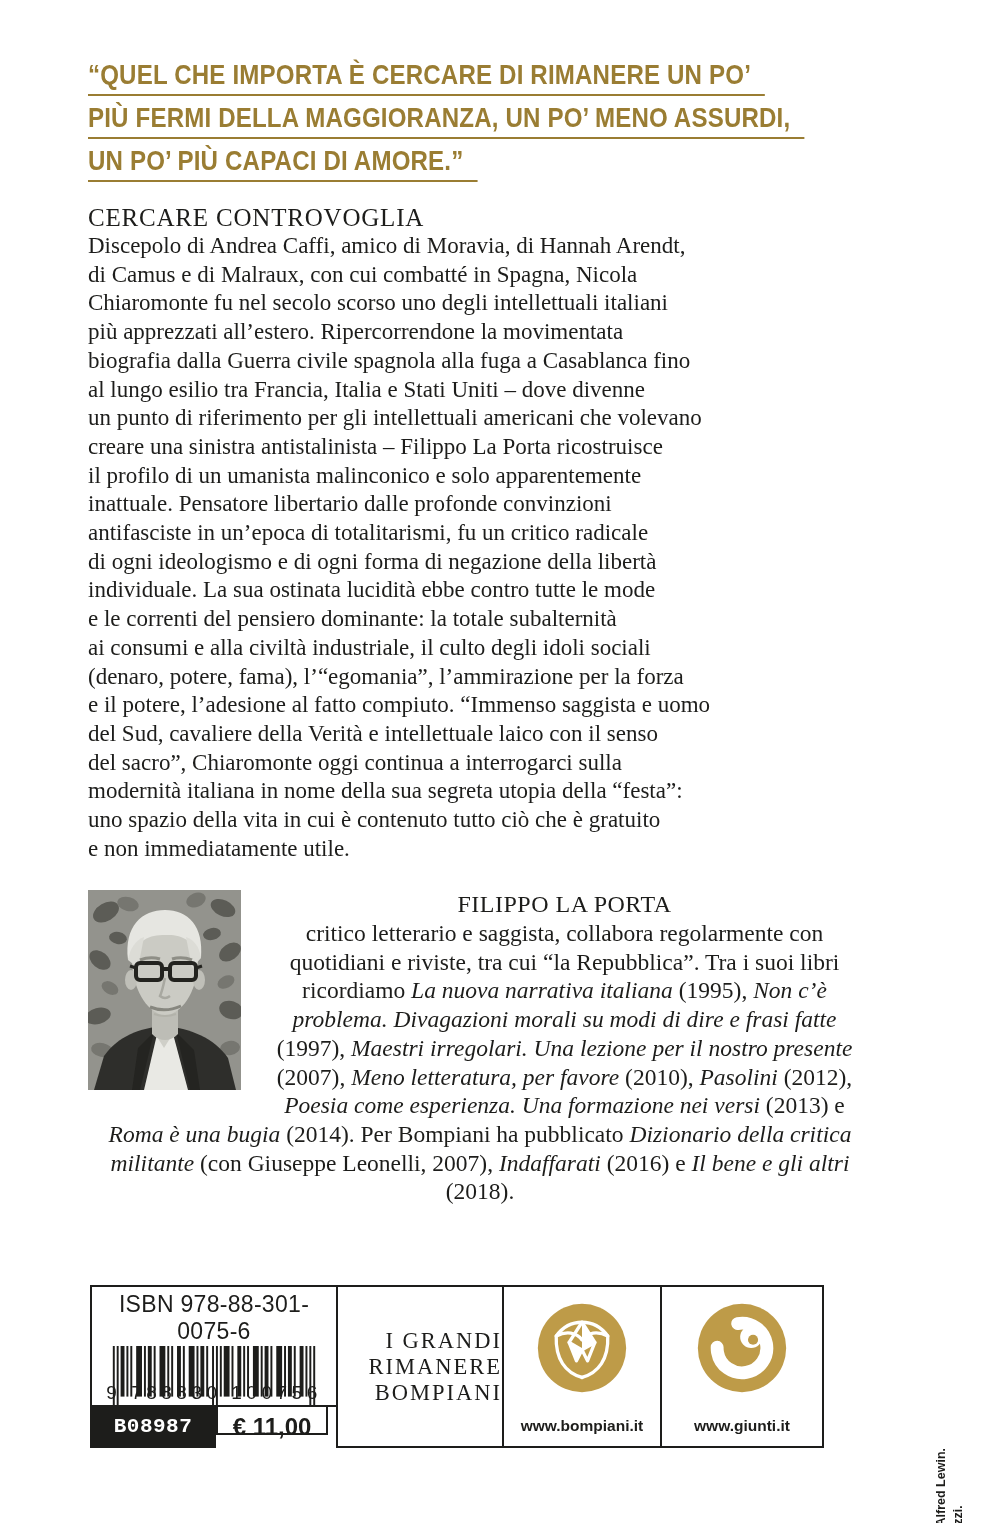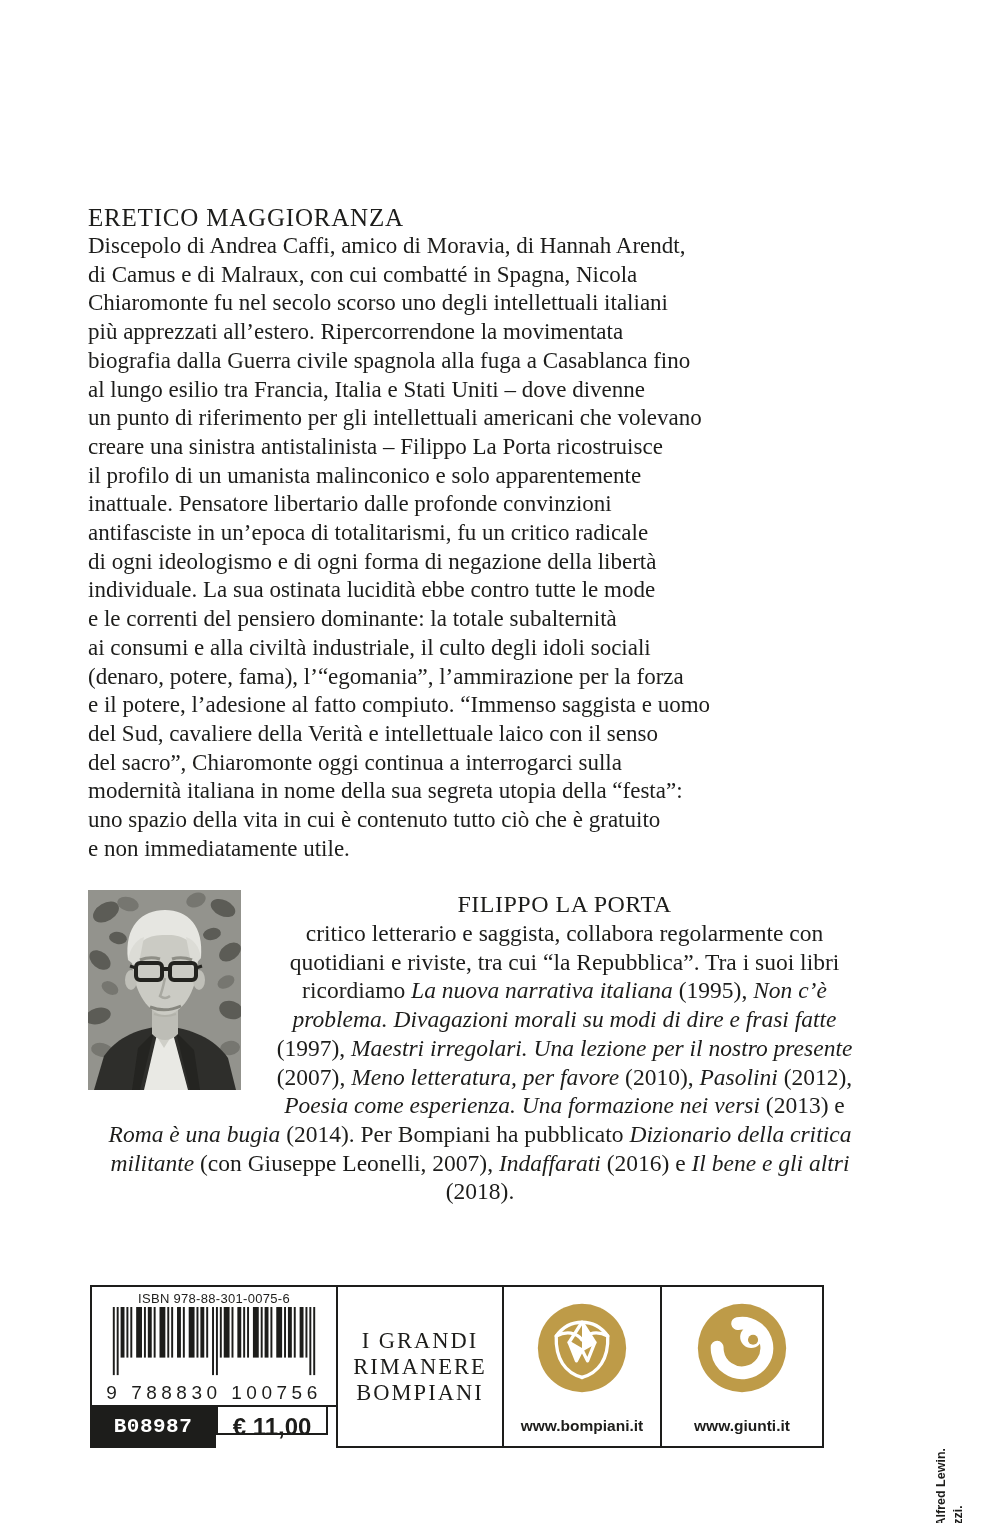--- a/index.html
+++ b/index.html
@@ -21,39 +21,39 @@
   .syn-body{font-size:23px;line-height:28.7px;white-space:pre-line;}
   
   .bio{position:absolute;left:88px;top:884px;width:784px;font-size:23.5px;line-height:28.7px;text-align:center;}
   .photo-wrap{float:left;width:153px;height:200px;margin:6px 16px 4px 0;}
   .photo-wrap svg{display:block;width:153px;height:200px;}
   .bio-heading{font-size:24px;line-height:30px;padding-top:5px;letter-spacing:0.5px;}
   .bio-text i{font-style:italic;}
   
   .cell{position:absolute;background:#fff;border:2px solid #1d1d1b;box-sizing:border-box;}
   .barcode-cell{left:90px;top:1285px;width:248px;height:122px;text-align:center;}
-  .isbn{font-family:"Liberation Sans", sans-serif;font-size:13px;letter-spacing:0.3px;margin-top:4px;}
+  .isbn{font-family:"Liberation Sans", sans-serif;font-size:23px;letter-spacing:0.3px;margin-top:4px;}
   .bars{display:block;margin:1px auto 0;}
   .ean{
     position:absolute;left:0;right:0;bottom:1px;font-family:"Liberation Sans", sans-serif;
     font-size:19px;letter-spacing:4.5px;white-space:pre;
   }
   .code-box{
     position:absolute;left:90px;top:1405px;width:126px;height:43px;background:#1d1d1b;color:#fff;
     font-family:Liberation Mono, monospace;font-weight:bold;font-size:21px;line-height:43px;text-align:center;
     letter-spacing:0.5px;box-sizing:border-box;
   }
   .price-box{
     position:absolute;left:216px;top:1405px;width:112px;height:30px;border:2px solid #1d1d1b;background:#fff;
     font-family:"Liberation Sans", sans-serif;font-weight:bold;font-size:24px;line-height:39px;text-align:center;
     box-sizing:border-box;
   }
   .series-cell{
     left:336px;top:1285px;width:168px;height:163px;display:flex;flex-direction:column;
-    align-items:center;justify-content:center;
+    align-items:flex-end;justify-content:center;
   }
   .series-line{font-size:22.5px;line-height:26px;letter-spacing:2px;text-align:center;}
   .logo-cell{top:1285px;height:163px;text-align:center;}
   .logo-cell.bompiani{left:502px;width:160px;}
   .logo-cell.giunti{left:660px;width:164px;}
   .logo-cell svg{display:block;margin:15px auto 0;}
   .url{
     position:absolute;left:0;right:0;bottom:11px;font-family:"Liberation Sans", sans-serif;
     font-weight:bold;font-size:15.5px;
   }
@@ -64,23 +64,28 @@
     font-family:"Liberation Sans", sans-serif;font-weight:bold;font-size:12.5px;line-height:16.5px;
     text-align:left;
   }
   .credits div{white-space:nowrap;}
 </style>
 </head>
 <body>
 
 <div class="page">
 
+  <div class="quote">
+    <span class="qline">“QUEL CHE IMPORTA È CERCARE DI RIMANERE UN PO’</span>
+    <span class="qline">PIÙ FERMI DELLA MAGGIORANZA, UN PO’ MENO ASSURDI,</span>
+    <span class="qline">UN PO’ PIÙ CAPACI DI AMORE.”</span>
+  </div>
 
   <div class="synopsis">
-    <div class="syn-heading">ERETICO MAGGIORANZA</div>
+    <div class="syn-heading">CERCARE CONTROVOGLIA</div>
     <div class="syn-body">Discepolo di Andrea Caffi, amico di Moravia, di Hannah Arendt,
 di Camus e di Malraux, con cui combatté in Spagna, Nicola
 Chiaromonte fu nel secolo scorso uno degli intellettuali italiani
 più apprezzati all’estero. Ripercorrendone la movimentata
 biografia dalla Guerra civile spagnola alla fuga a Casablanca fino
 al lungo esilio tra Francia, Italia e Stati Uniti – dove divenne
 un punto di riferimento per gli intellettuali americani che volevano
 creare una sinistra antistalinista – Filippo La Porta ricostruisce
 il profilo di un umanista malinconico e solo apparentemente
 inattuale. Pensatore libertario dalle profonde convinzioni

